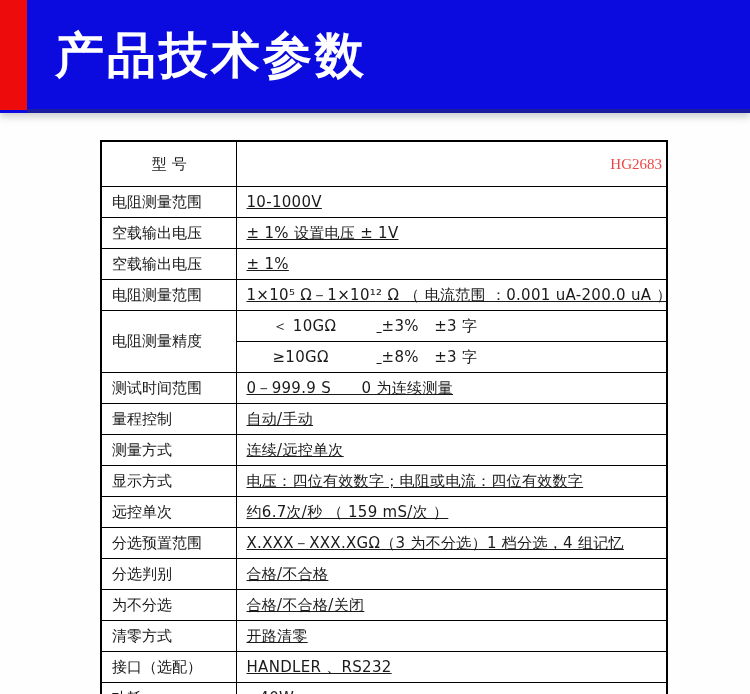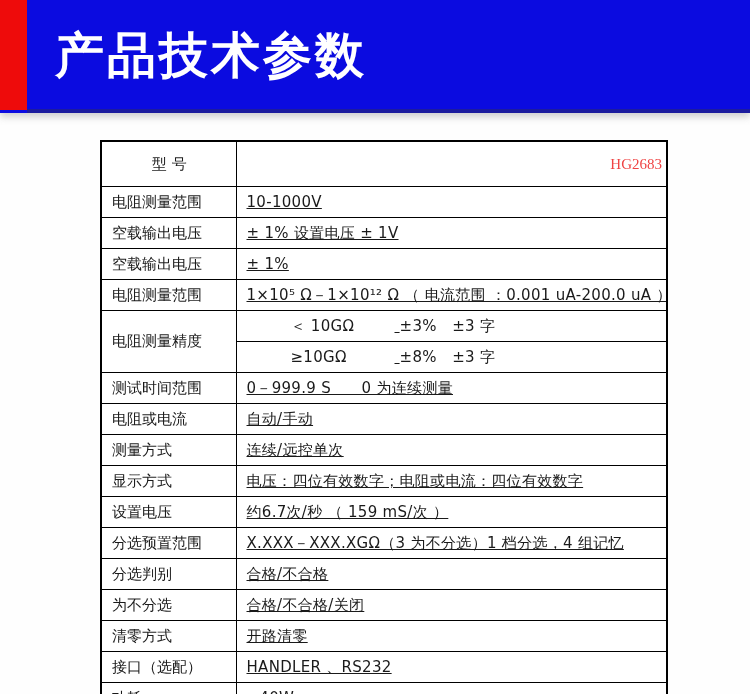--- a/index.html
+++ b/index.html
@@ -73,21 +73,21 @@
   }
   td.model-value{
     text-align:right;
     font-family:"Liberation Serif","DejaVu Serif",serif;
     font-size:21px;
     color:#ef4444;
     padding-left:0;
   }
   td.accuracy-cell .cond{
     display:inline-block;
-    margin-left:44px;
+    margin-left:26px;
     width:104px;
   }
   td.accuracy-cell .tol{
     display:inline-block;
   }
 </style>
 </head>
 <body>
 
 <div class="page">
@@ -139,33 +139,33 @@
             <span class="cond">≥10GΩ</span>
             <span class="tol">±8%　±3 字</span>
           </td>
         </tr>
 
         <tr>
           <td class="label-cell">测试时间范围</td>
           <td class="value-cell">0－999.9 S　　0 为连续测量</td>
         </tr>
         <tr>
-          <td class="label-cell">电阻或电流</td>
+          <td class="label-cell">量程控制</td>
           <td class="value-cell">自动/手动</td>
         </tr>
         <tr>
           <td class="label-cell">测量方式</td>
           <td class="value-cell">连续/远控单次</td>
         </tr>
         <tr>
           <td class="label-cell">显示方式</td>
           <td class="value-cell">电压：四位有效数字；电阻或电流：四位有效数字</td>
         </tr>
         <tr>
-          <td class="label-cell">设置电压</td>
+          <td class="label-cell">远控单次</td>
           <td class="value-cell">约6.7次/秒 （ 159 mS/次 ）</td>
         </tr>
         <tr>
           <td class="label-cell">分选预置范围</td>
           <td class="value-cell">X.XXX－XXX.XGΩ（3 为不分选）1 档分选，4 组记忆</td>
         </tr>
         <tr>
           <td class="label-cell">分选判别</td>
           <td class="value-cell">合格/不合格</td>
         </tr>

